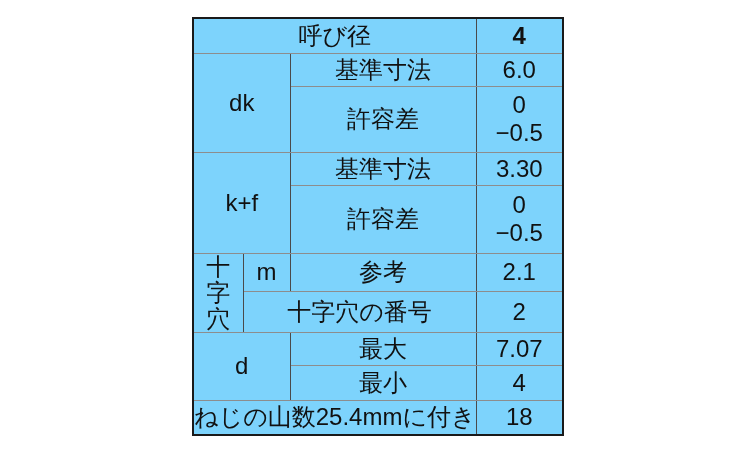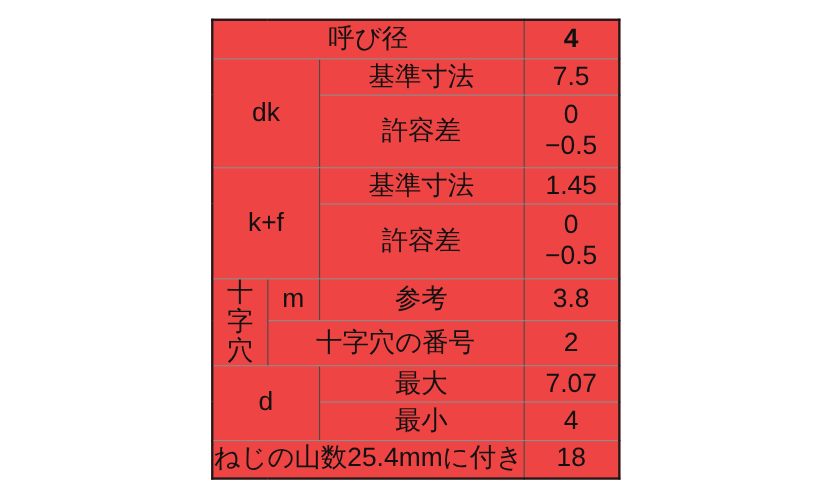--- a/index.html
+++ b/index.html
@@ -9,21 +9,21 @@
     font-family:"Liberation Sans","DejaVu Sans",sans-serif;
     color:#111;
   }
   .table-wrap{
     position:absolute;
     left:192px;top:17px;
   }
   table.spec{
     border-collapse:collapse;
     table-layout:fixed;
-    background:#ef4444;
+    background:#7dd3fc;
     border:2px solid #1a1a1a;
   }
   table.spec td{
     border-left:1px solid #4a4a4a;
     border-right:1px solid #4a4a4a;
     border-top:1px solid #8d8d8d;
     border-bottom:1px solid #8d8d8d;
     padding:0;
     text-align:center;
     vertical-align:middle;
@@ -58,54 +58,54 @@
 
     <tbody>
         <tr style="height:35px">
       <td colspan="3">呼び径</td>
       <td class="bold">4</td>
     </tr>
 
     <tr style="height:33px">
       <td colspan="2" rowspan="2">dk</td>
       <td>基準寸法</td>
-      <td>7.5</td>
+      <td>6.0</td>
     </tr>
     <tr style="height:66px">
       <td>許容差</td>
       <td class="tol">
         <div>0</div>
         <div>−0.5</div>
       </td>
     </tr>
 
     <tr style="height:33px">
       <td colspan="2" rowspan="2">k+f</td>
       <td>基準寸法</td>
-      <td>1.45</td>
+      <td>3.30</td>
     </tr>
     <tr style="height:68px">
       <td>許容差</td>
       <td class="tol">
         <div>0</div>
         <div>−0.5</div>
       </td>
     </tr>
 
     <tr style="height:38px">
       <td rowspan="2">
         <div class="vchars">
           <span>十</span>
           <span>字</span>
           <span>穴</span>
         </div>
       </td>
       <td>m</td>
       <td>参考</td>
-      <td>3.8</td>
+      <td>2.1</td>
     </tr>
     <tr style="height:40px">
       <td colspan="2">十字穴の番号</td>
       <td>2</td>
     </tr>
 
     <tr style="height:33px">
       <td colspan="2" rowspan="2">d</td>
       <td>最大</td>
       <td>7.07</td>

